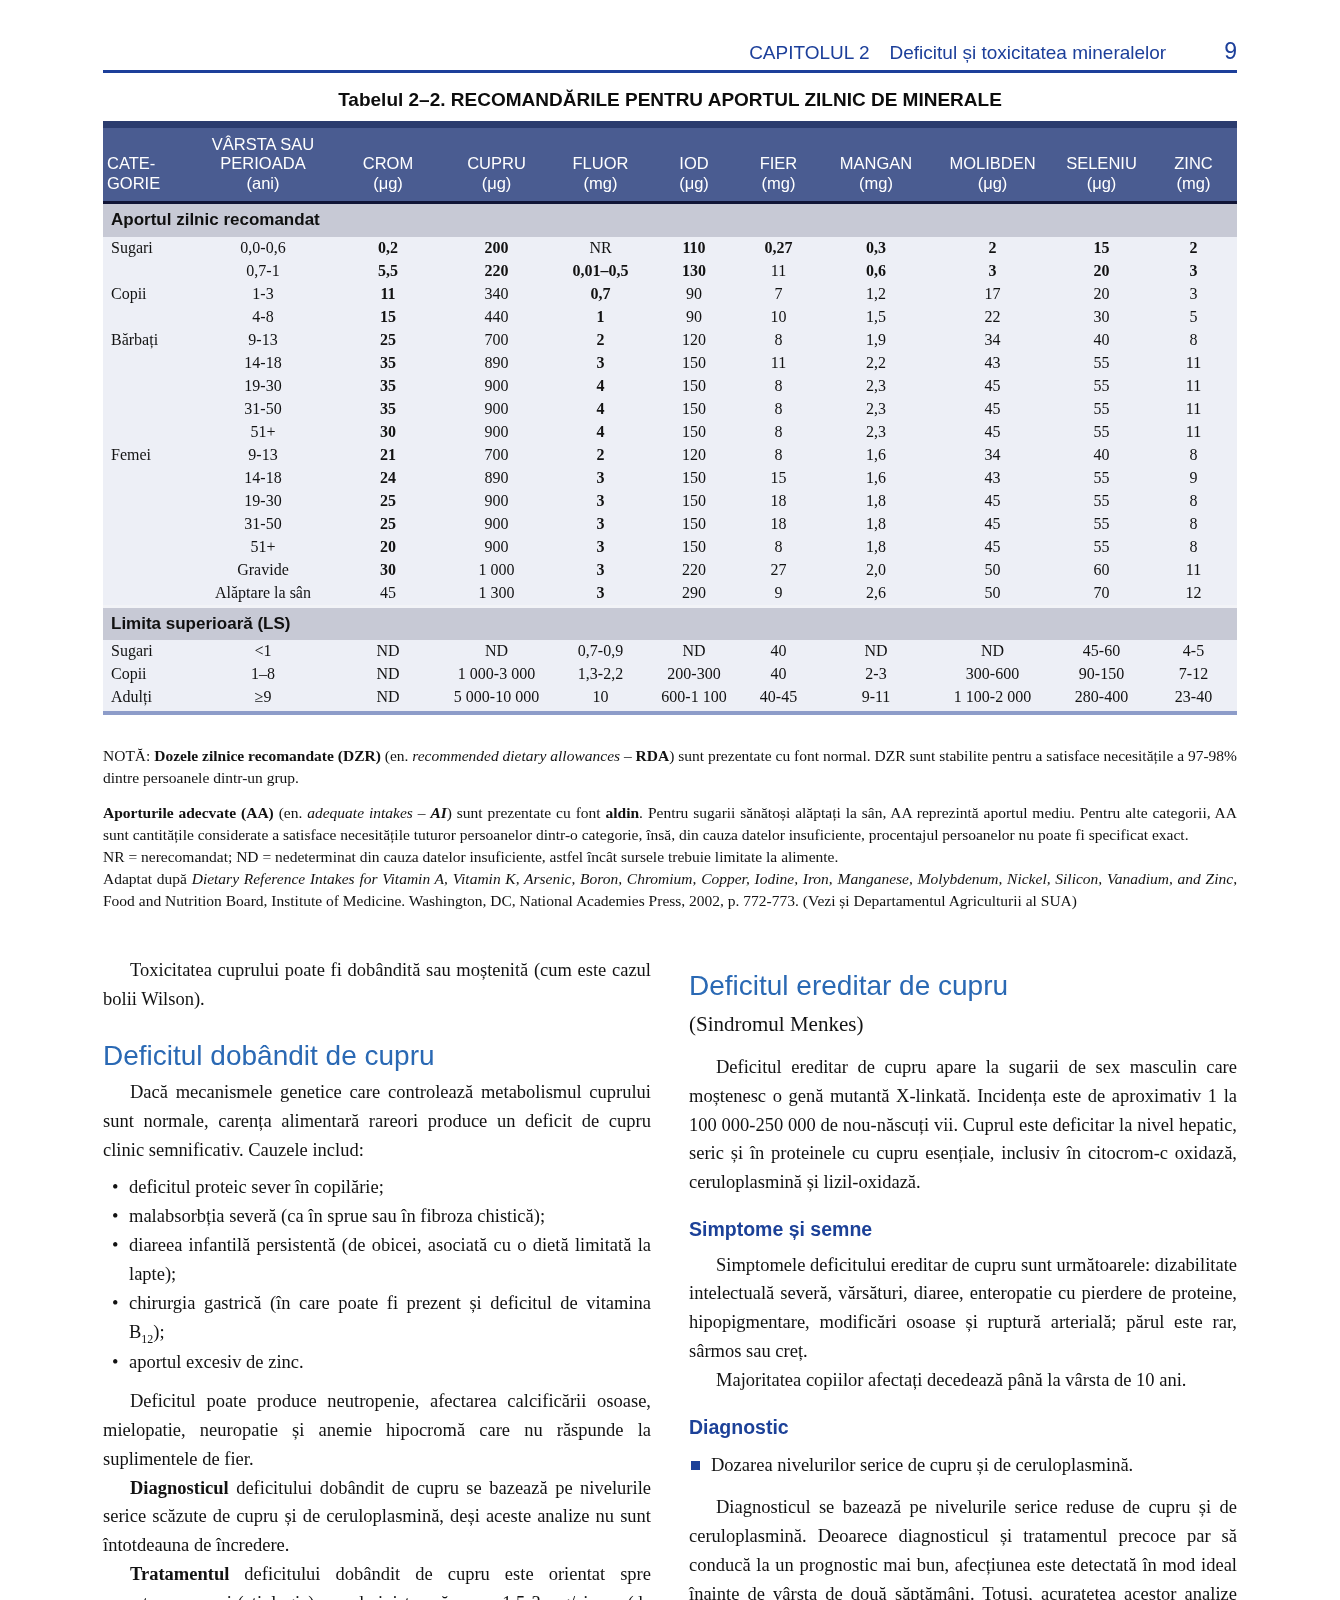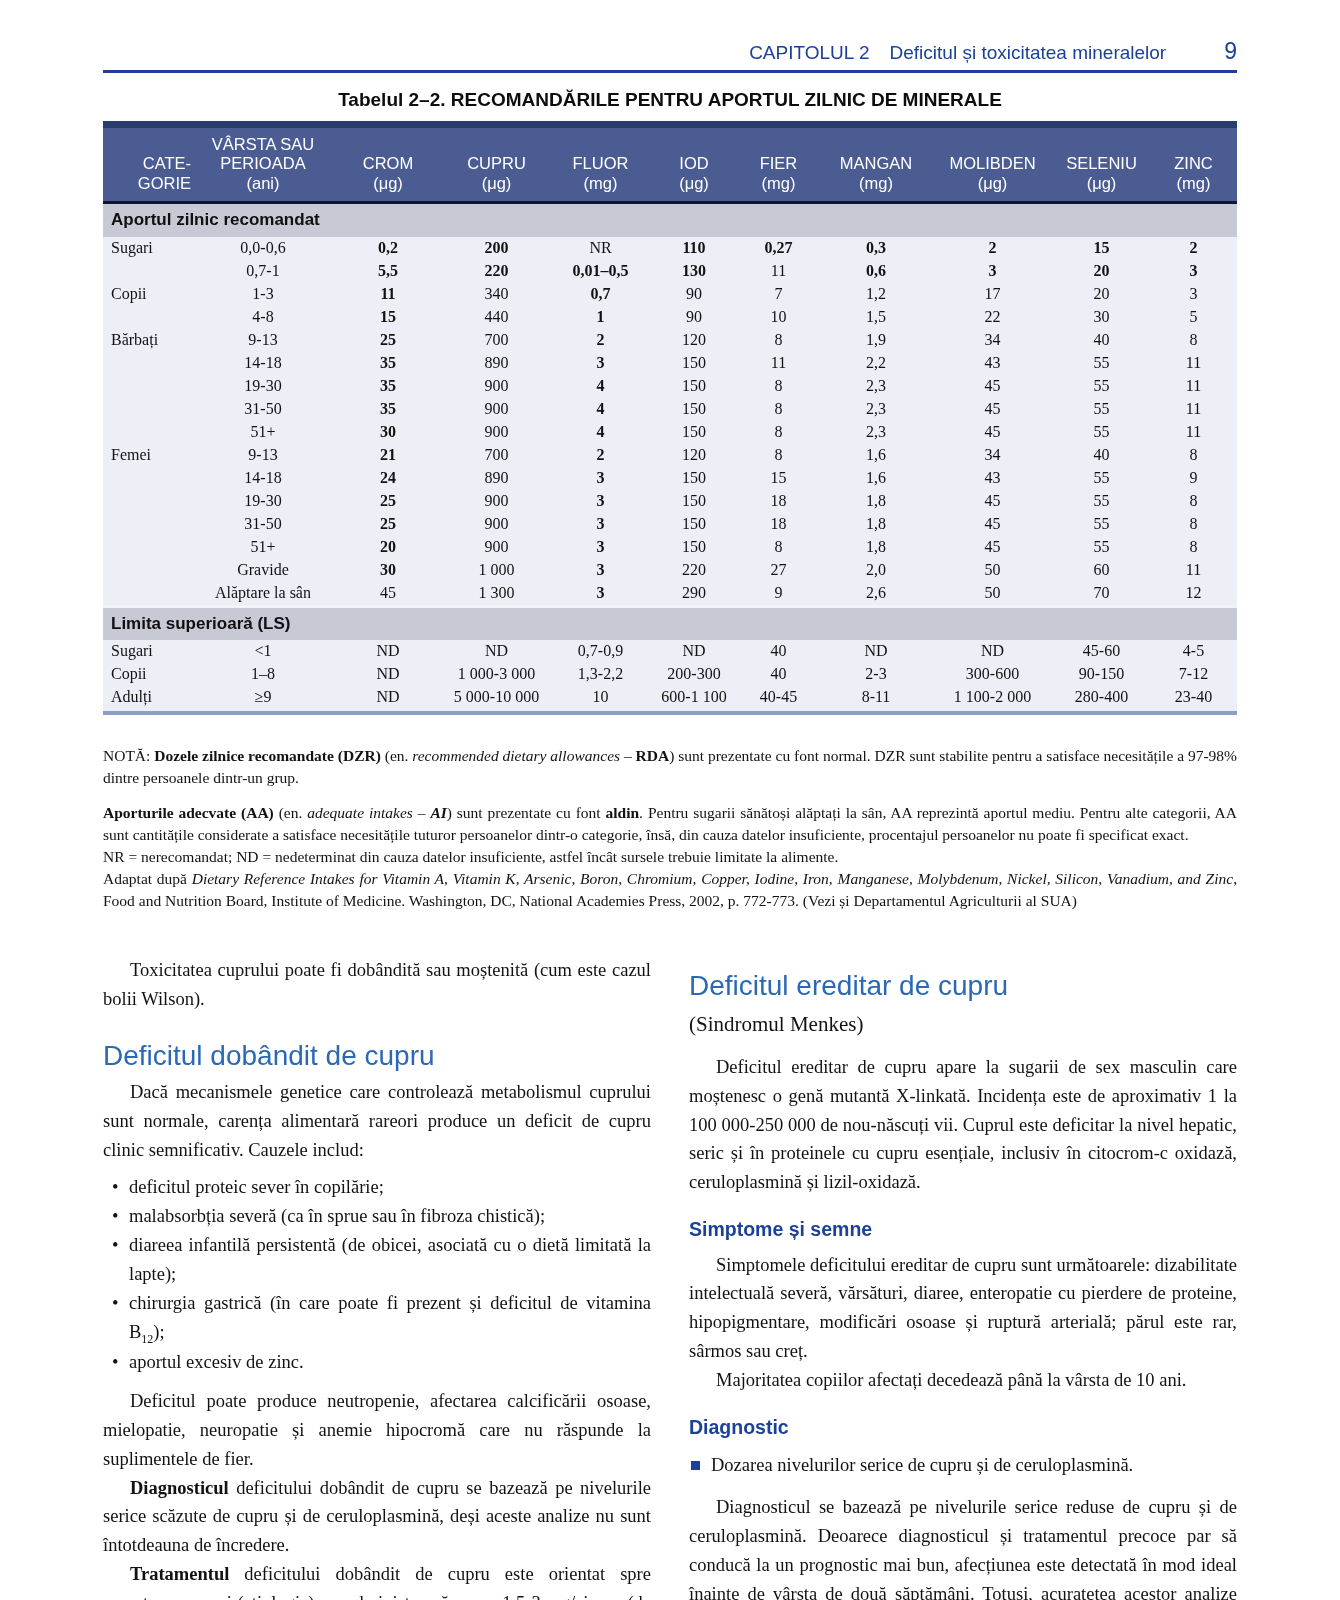--- a/index.html
+++ b/index.html
@@ -17,21 +17,21 @@
 
   
   .table-title{text-align:center;font-family:"Liberation Sans",sans-serif;font-weight:700;
                font-size:19px;margin:16px 0 10px;color:#0d0d0d;}
 
   
   table.minerals{width:1134px;border-collapse:collapse;table-layout:fixed;}
   table.minerals thead th{background:#4a5c91;color:#ffffff;font-family:"Liberation Sans",sans-serif;
       font-weight:400;font-size:16.5px;line-height:1.18;text-align:center;vertical-align:bottom;
       padding:7px 2px 8px;border-top:7px solid #2b3c6e;border-bottom:3px solid #101436;}
-  table.minerals thead th.cat{text-align:right;padding-left:4px;}
+  table.minerals thead th.cat{text-align:left;padding-left:4px;}
   table.minerals td{font-size:16px;line-height:1.25;padding:1px 4px 2px;text-align:center;
       background:#edeff6;font-family:"Liberation Serif",serif;}
   table.minerals td.cat{text-align:left;padding-left:8px;}
   table.minerals tr.band td{background:#c7c9d5;color:#101010;font-family:"Liberation Sans",sans-serif;
       font-weight:700;font-size:17px;text-align:left;padding:5px 8px 6px;}
   table.minerals tr.band.later td{border-top:3px solid #f2f3f7;}
   table.minerals tr.lastrow td{border-bottom:4px solid #8d9cc9;padding-bottom:4px;}
   .b{font-weight:700;}
   .i{font-style:italic;}
 
@@ -343,21 +343,21 @@
             <td>7-12</td>
           </tr>
           <tr class="lastrow">
             <td class="cat">Adulți</td>
             <td>≥9</td>
             <td>ND</td>
             <td>5 000-10 000</td>
             <td>10</td>
             <td>600-1 100</td>
             <td>40-45</td>
-            <td>8-11</td>
+            <td>9-11</td>
             <td>1 100-2 000</td>
             <td>280-400</td>
             <td>23-40</td>
           </tr>
         </tbody>
     </table>
 
     <div class="notes">
         <p class="note gap"><span>NOTĂ: </span><span class="b">Dozele zilnice recomandate (DZR) </span><span>(en. </span><span class="i">recommended dietary allowances</span><span> – </span><span class="b">RDA</span><span>) sunt prezentate cu font normal. DZR sunt stabilite pentru a satisface necesitățile a 97-98% dintre persoanele dintr-un grup.</span></p>
         <p class="note"><span class="b">Aporturile adecvate (AA) </span><span>(en. </span><span class="i">adequate intakes</span><span> – </span><span class="b i">AI</span><span>) sunt prezentate cu font </span><span class="b">aldin</span><span>. Pentru sugarii sănătoși alăptați la sân, AA reprezintă aportul mediu. Pentru alte categorii, AA sunt cantitățile considerate a satisface necesitățile tuturor persoanelor dintr-o categorie, însă, din cauza datelor insuficiente, procentajul persoanelor nu poate fi specificat exact.</span></p>

